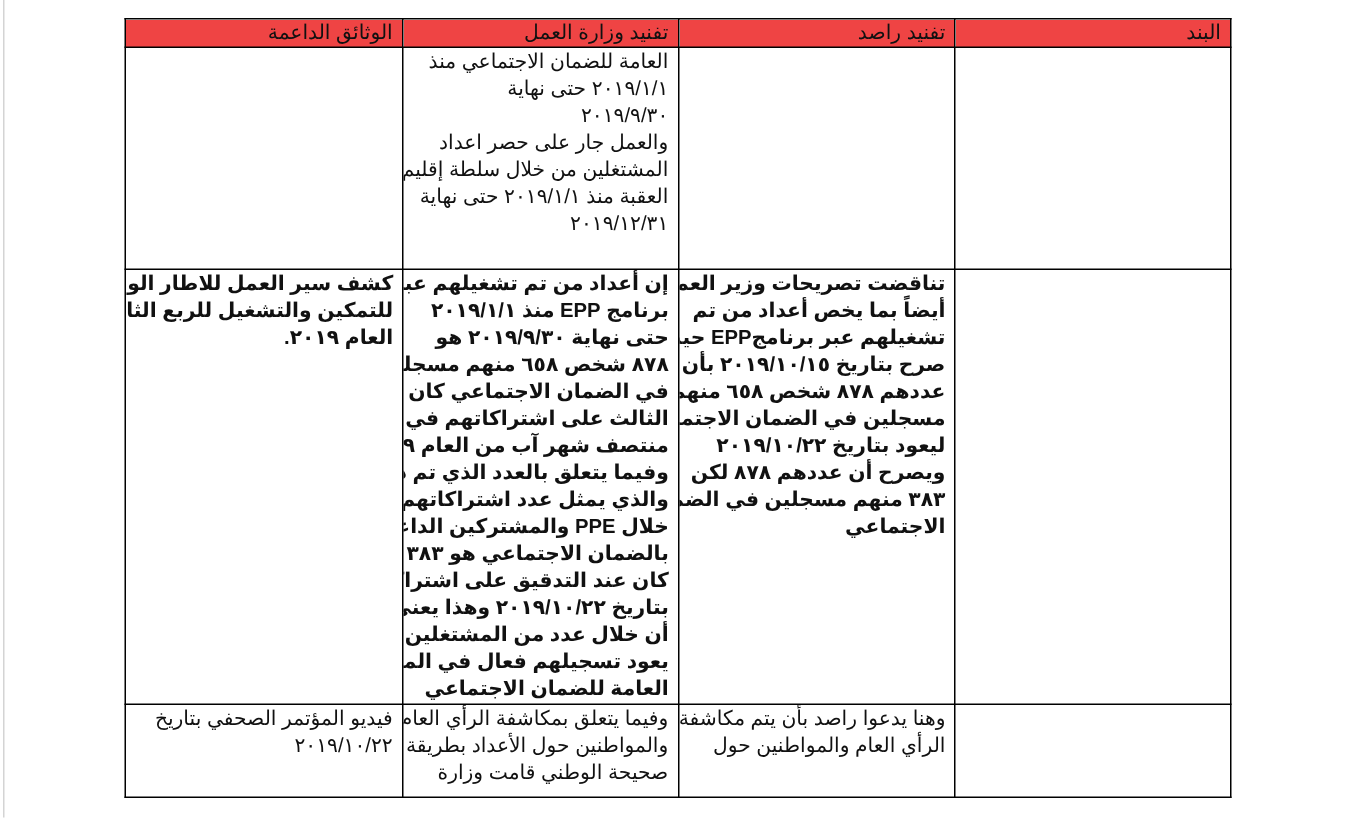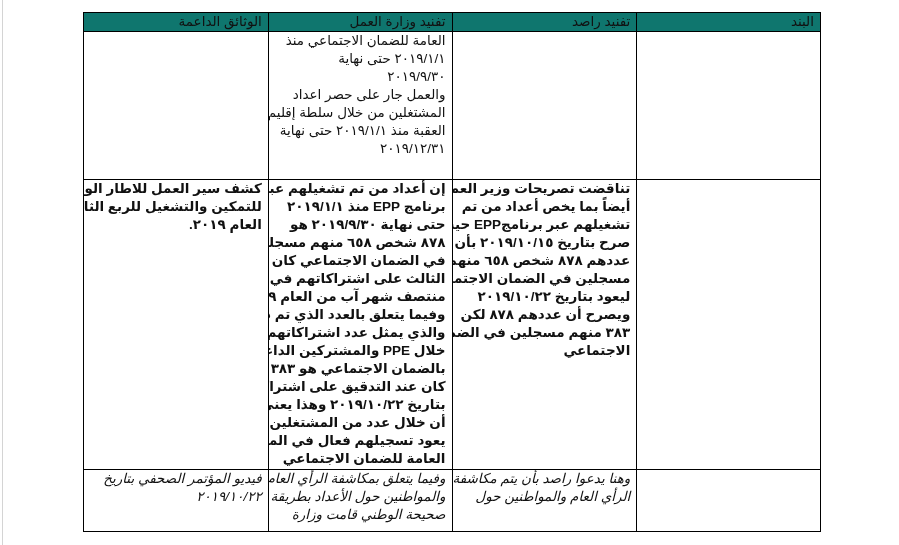--- a/index.html
+++ b/index.html
@@ -8,28 +8,28 @@
   table.doc {
     position: absolute; left: 83px; top: 12px;
     border-collapse: collapse; direction: rtl;
     table-layout: fixed; width: 738px;
     font-size: 13.5px; line-height: 18px; color: #111;
   }
   table.doc th, table.doc td {
     border: 1.5px solid #000; vertical-align: top; text-align: right;
     padding: 0 6px 0 4px; overflow: hidden;
   }
-  table.doc th { background: #0f766e; font-weight: normal; height: 17px; padding-top: 0; }
+  table.doc th { background: #ef4444; font-weight: normal; height: 17px; padding-top: 0; }
   .c1 { width: 171px; }
   .c2 { width: 172px; }
   .c3 { width: 171px; }
   .c4 { width: 172px; }
   tr.r1 td { height: 147px; }
   tr.r2 td { height: 289px; font-weight: bold; }
-  tr.r3 td { height: 61px; font-style: italic; }
+  tr.r3 td { height: 61px; }
   .line { display: block; white-space: nowrap; }
 </style>
 </head>
 <body>
 
 <div class="left-rule"></div>
 
 <table class="doc">
   <colgroup>
     <col class="c1">

